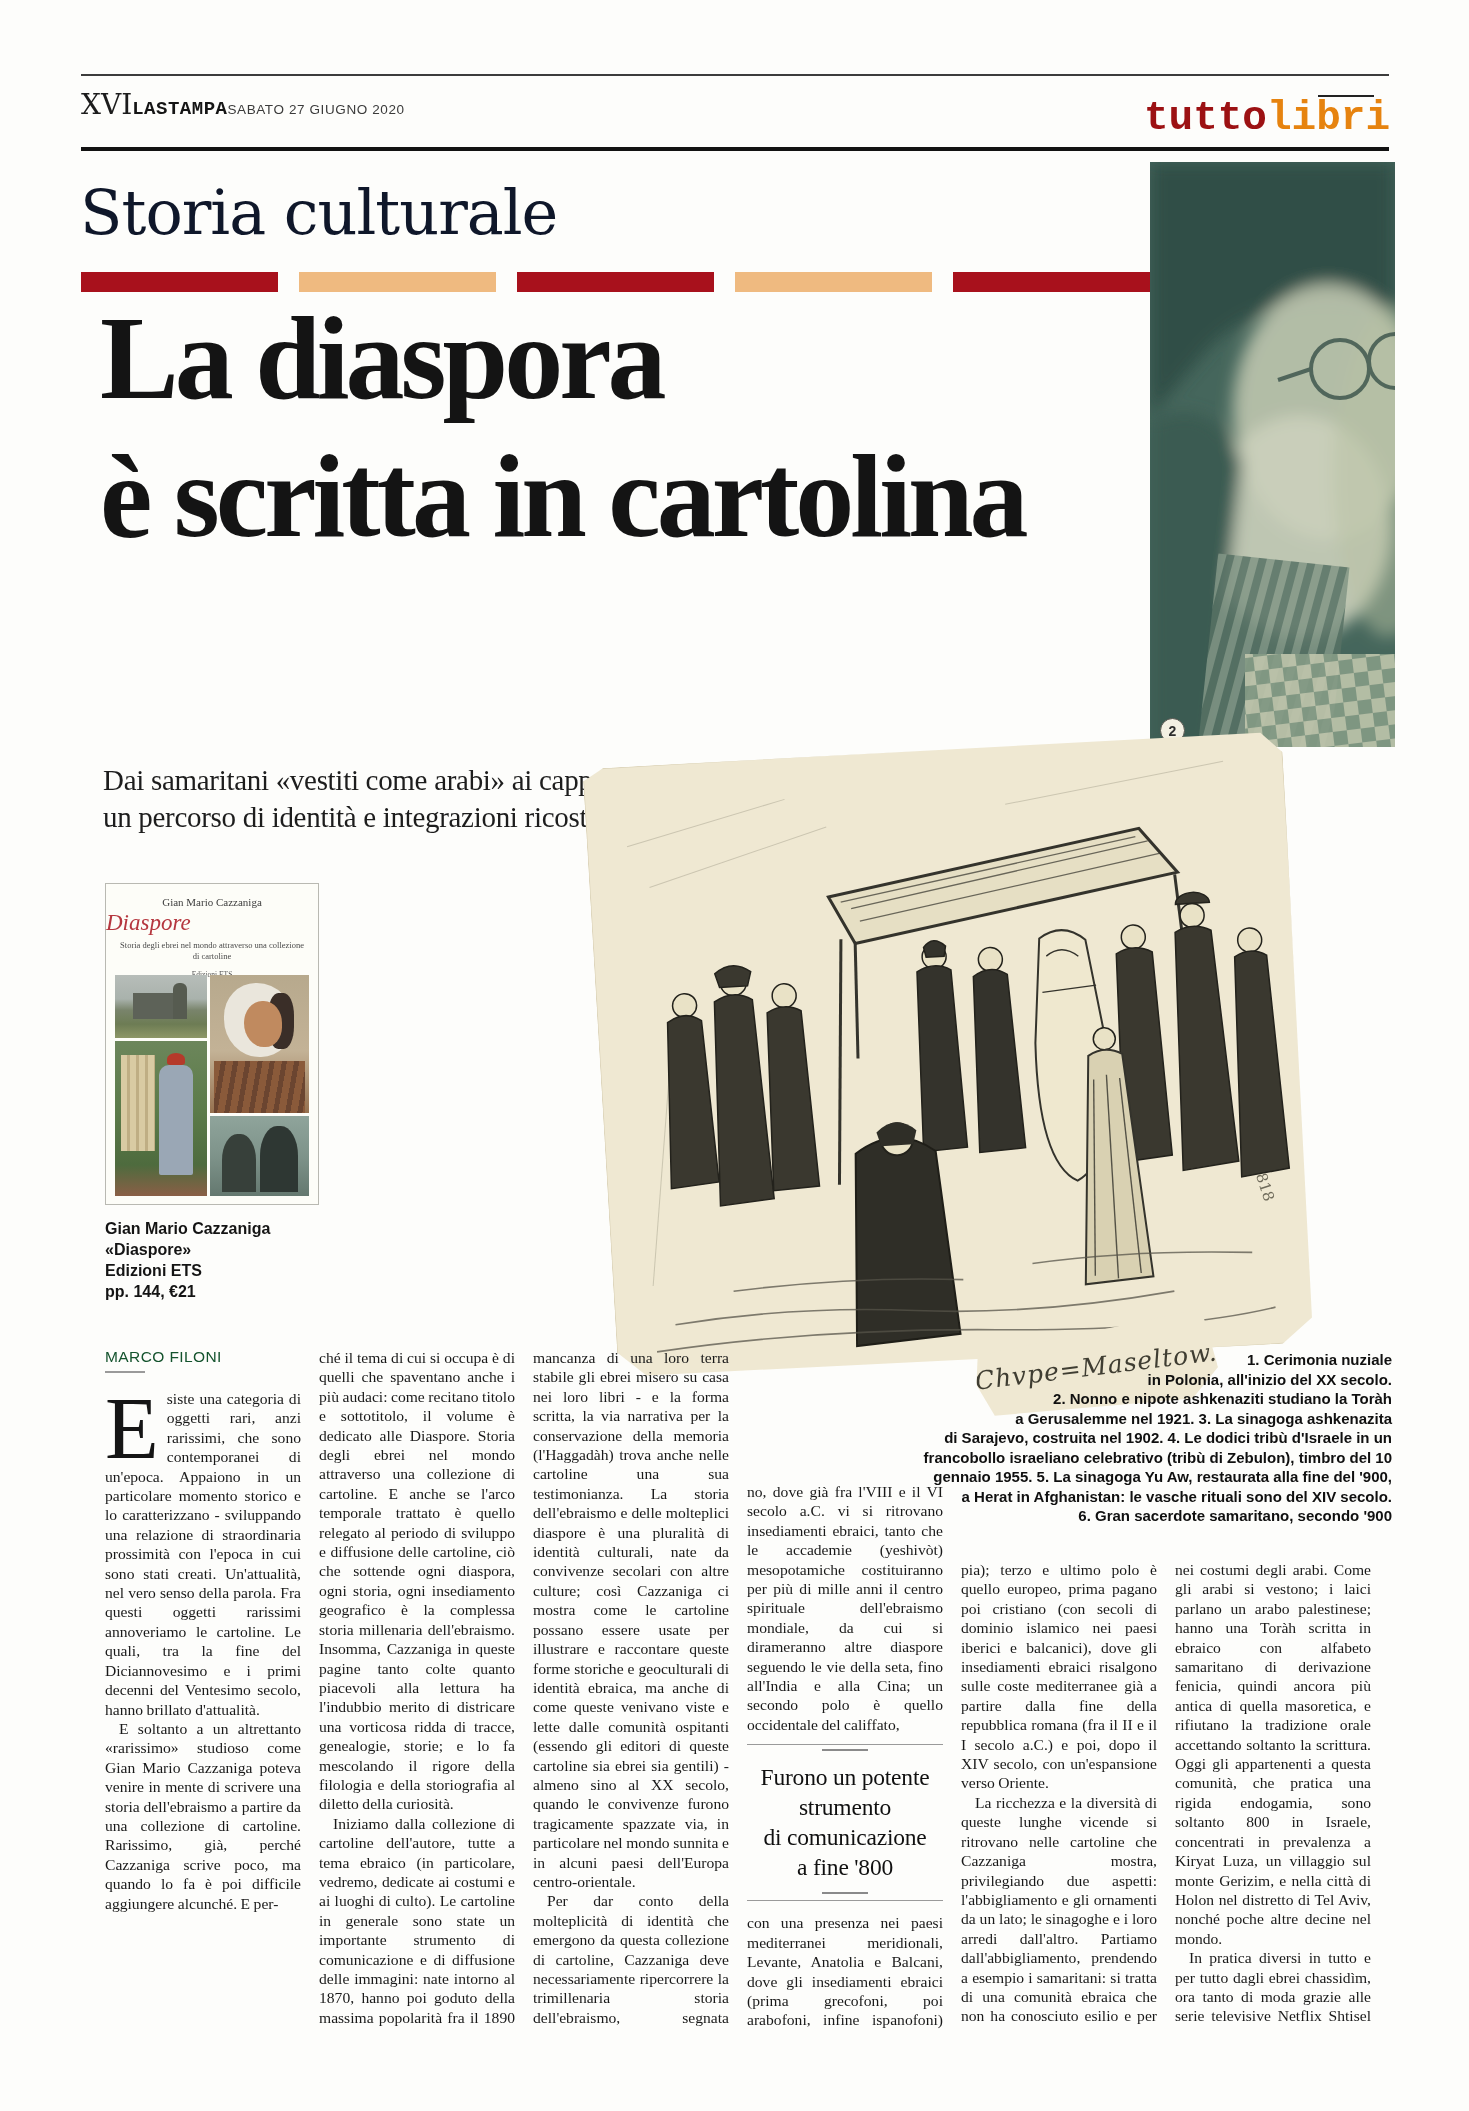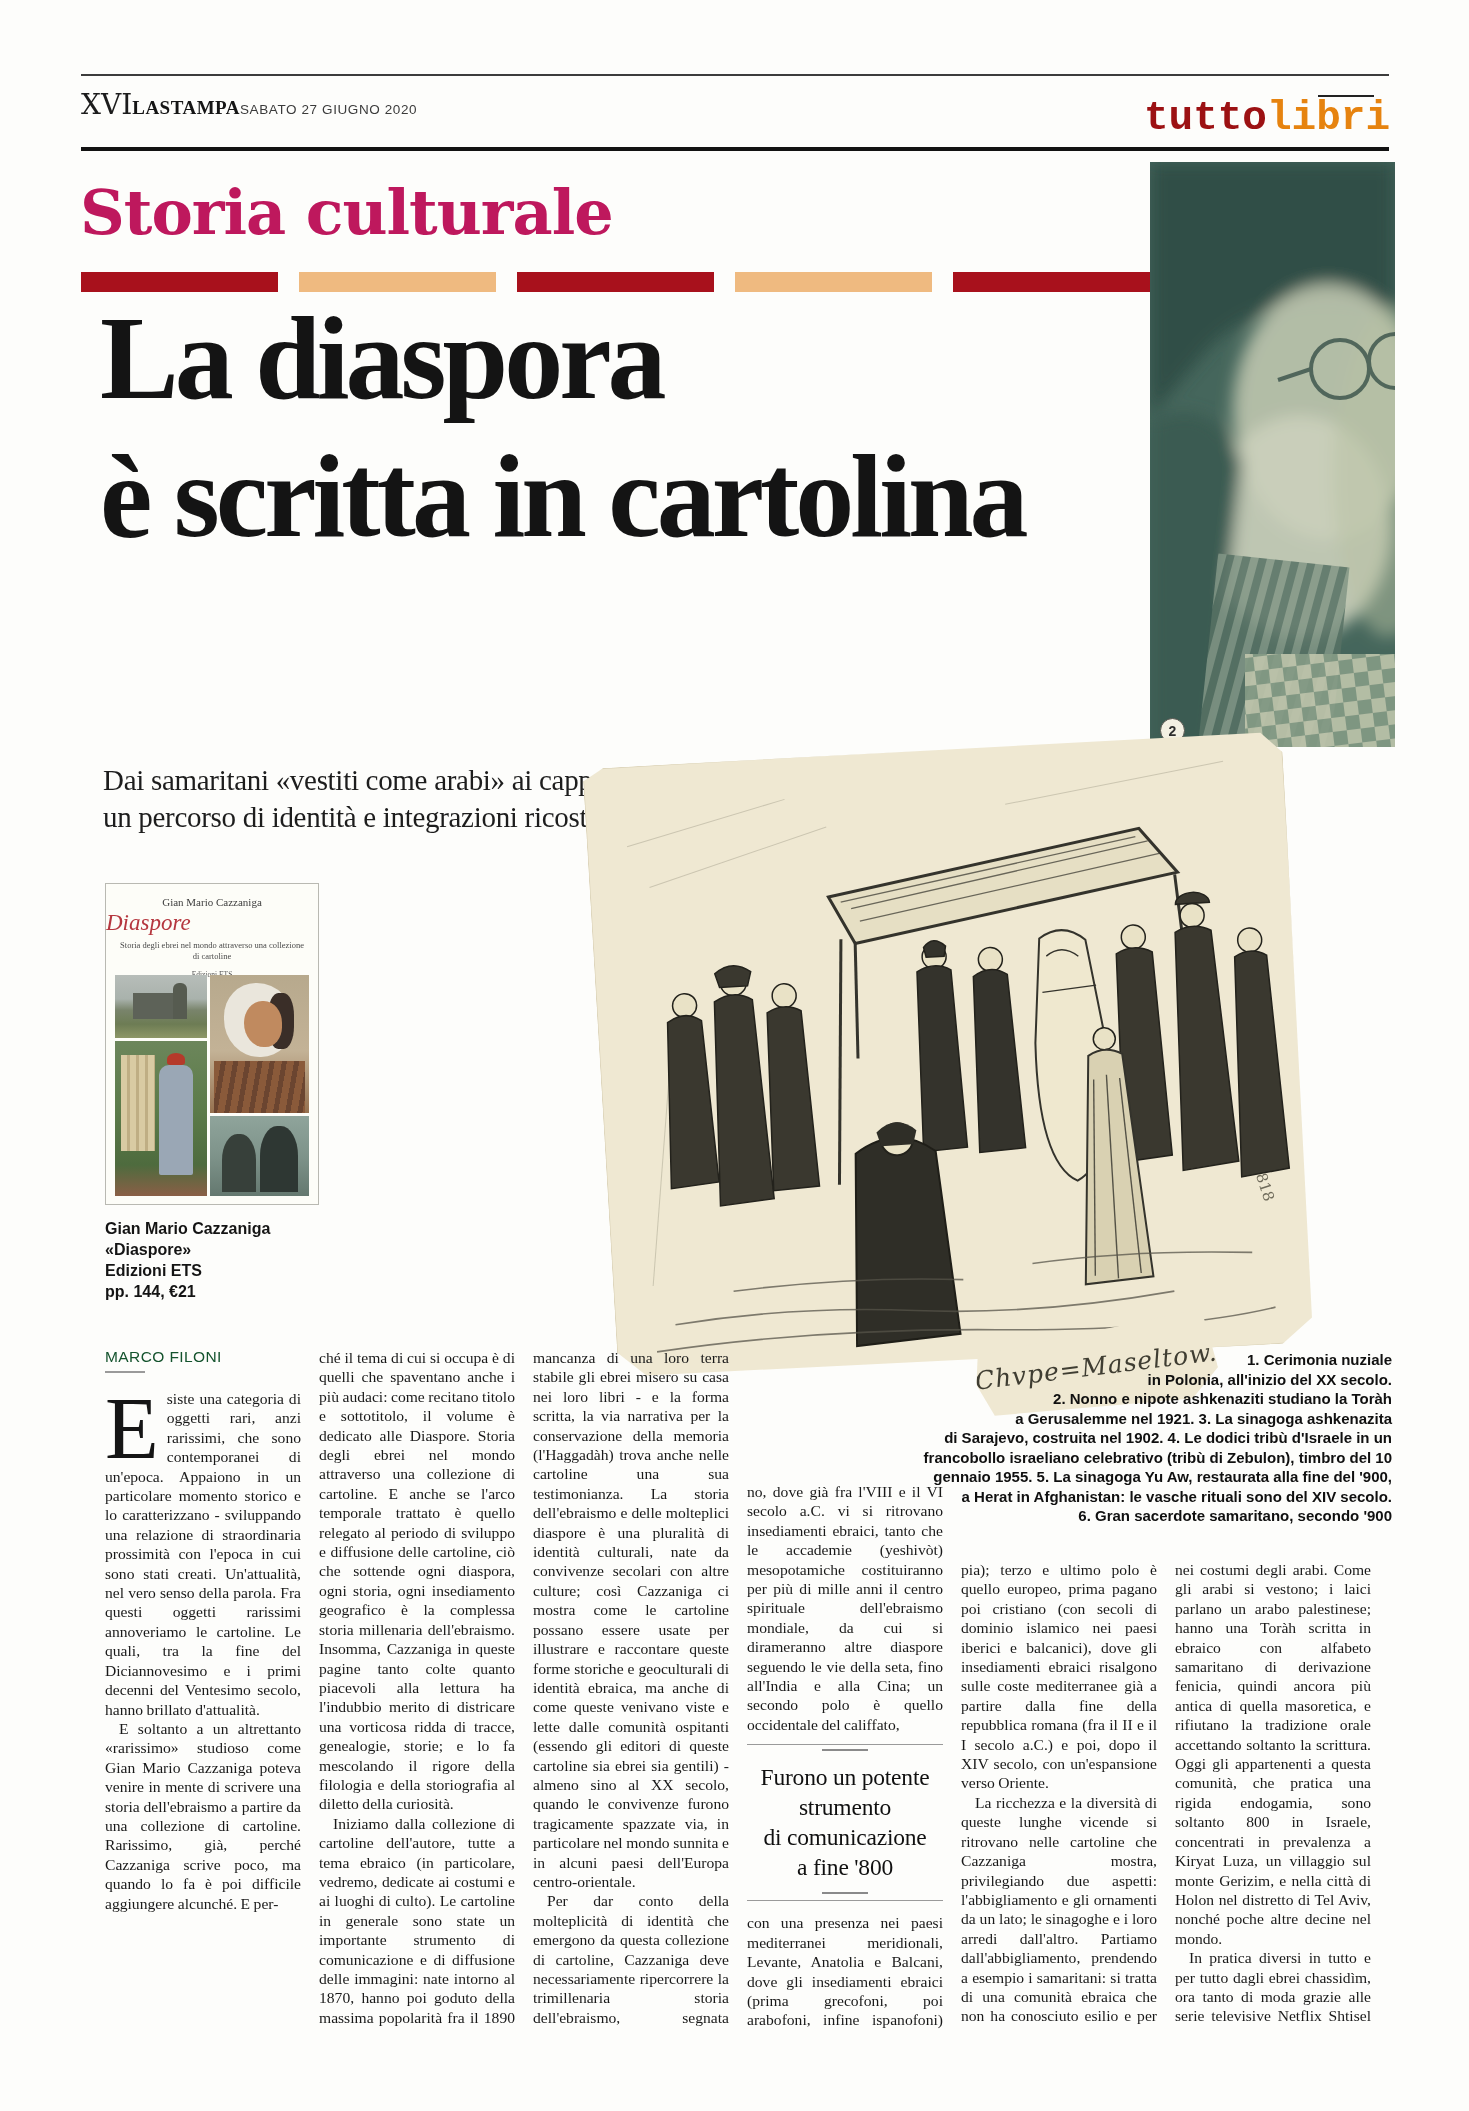--- a/index.html
+++ b/index.html
@@ -5,29 +5,29 @@
   html,body{margin:0;padding:0;background:#e8e8e6;}
   #page{position:relative;width:1469px;height:2111px;background:#fdfdfb;margin:0 auto;overflow:hidden;
         font-family:"Liberation Serif",serif;color:#191919;}
   .abs{position:absolute;}
 
   
   .rule-top{left:81px;top:74px;width:1308px;border-top:2px solid #3c3c3c;}
   .rule-thick{left:81px;top:147px;width:1308px;border-top:4px solid #121212;}
   .hdr-left{left:81px;top:88px;display:flex;align-items:baseline;gap:0;}
   .pgnum{font-family:"DejaVu Serif",serif;font-size:28px;color:#1c1c1c;}
-  .masthead{font-family:Liberation Serif, serif;font-weight:700;font-size:19px;letter-spacing:.5px;color:#151515;}
+  .masthead{font-family:Liberation Mono, monospace;font-weight:700;font-size:19px;letter-spacing:.5px;color:#151515;}
   .hdr-date{font-family:"Liberation Sans",sans-serif;font-size:13.5px;letter-spacing:.6px;color:#3b3b3b;}
   .tl-rule{left:1318px;top:95px;width:56px;border-top:2px solid #222;}
   .tuttolibri{right:79px;top:98px;font-family:Liberation Mono, monospace;font-weight:700;font-size:41px;line-height:1;}
   .tl1{color:#9c1113;} .tl2{color:#e6830f;}
 
   
-  .kicker{left:80px;top:176px;font-family:"DejaVu Serif",serif;font-weight:700;font-size:62px;
-          letter-spacing:-1px;color:#be185d;}
+  .kicker{left:80px;top:176px;font-family:"DejaVu Serif",serif;font-weight:400;font-size:62px;
+          letter-spacing:-1px;color:#0f172a;}
   .bars{left:81px;top:272px;width:1069px;height:20px;display:flex;gap:21px;}
   .bars i{display:block;height:20px;width:197px;}
   .bar-red{background:#a8111c;} .bar-tan{background:#efba80;}
 
   
   .headline{left:100px;top:290px;width:1100px;font-weight:700;font-size:118px;line-height:138px;
             letter-spacing:-4px;color:#141414;}
   .deck{left:103px;top:762px;font-size:29px;line-height:37px;color:#1d1d1d;letter-spacing:-.3px;}
 
   

